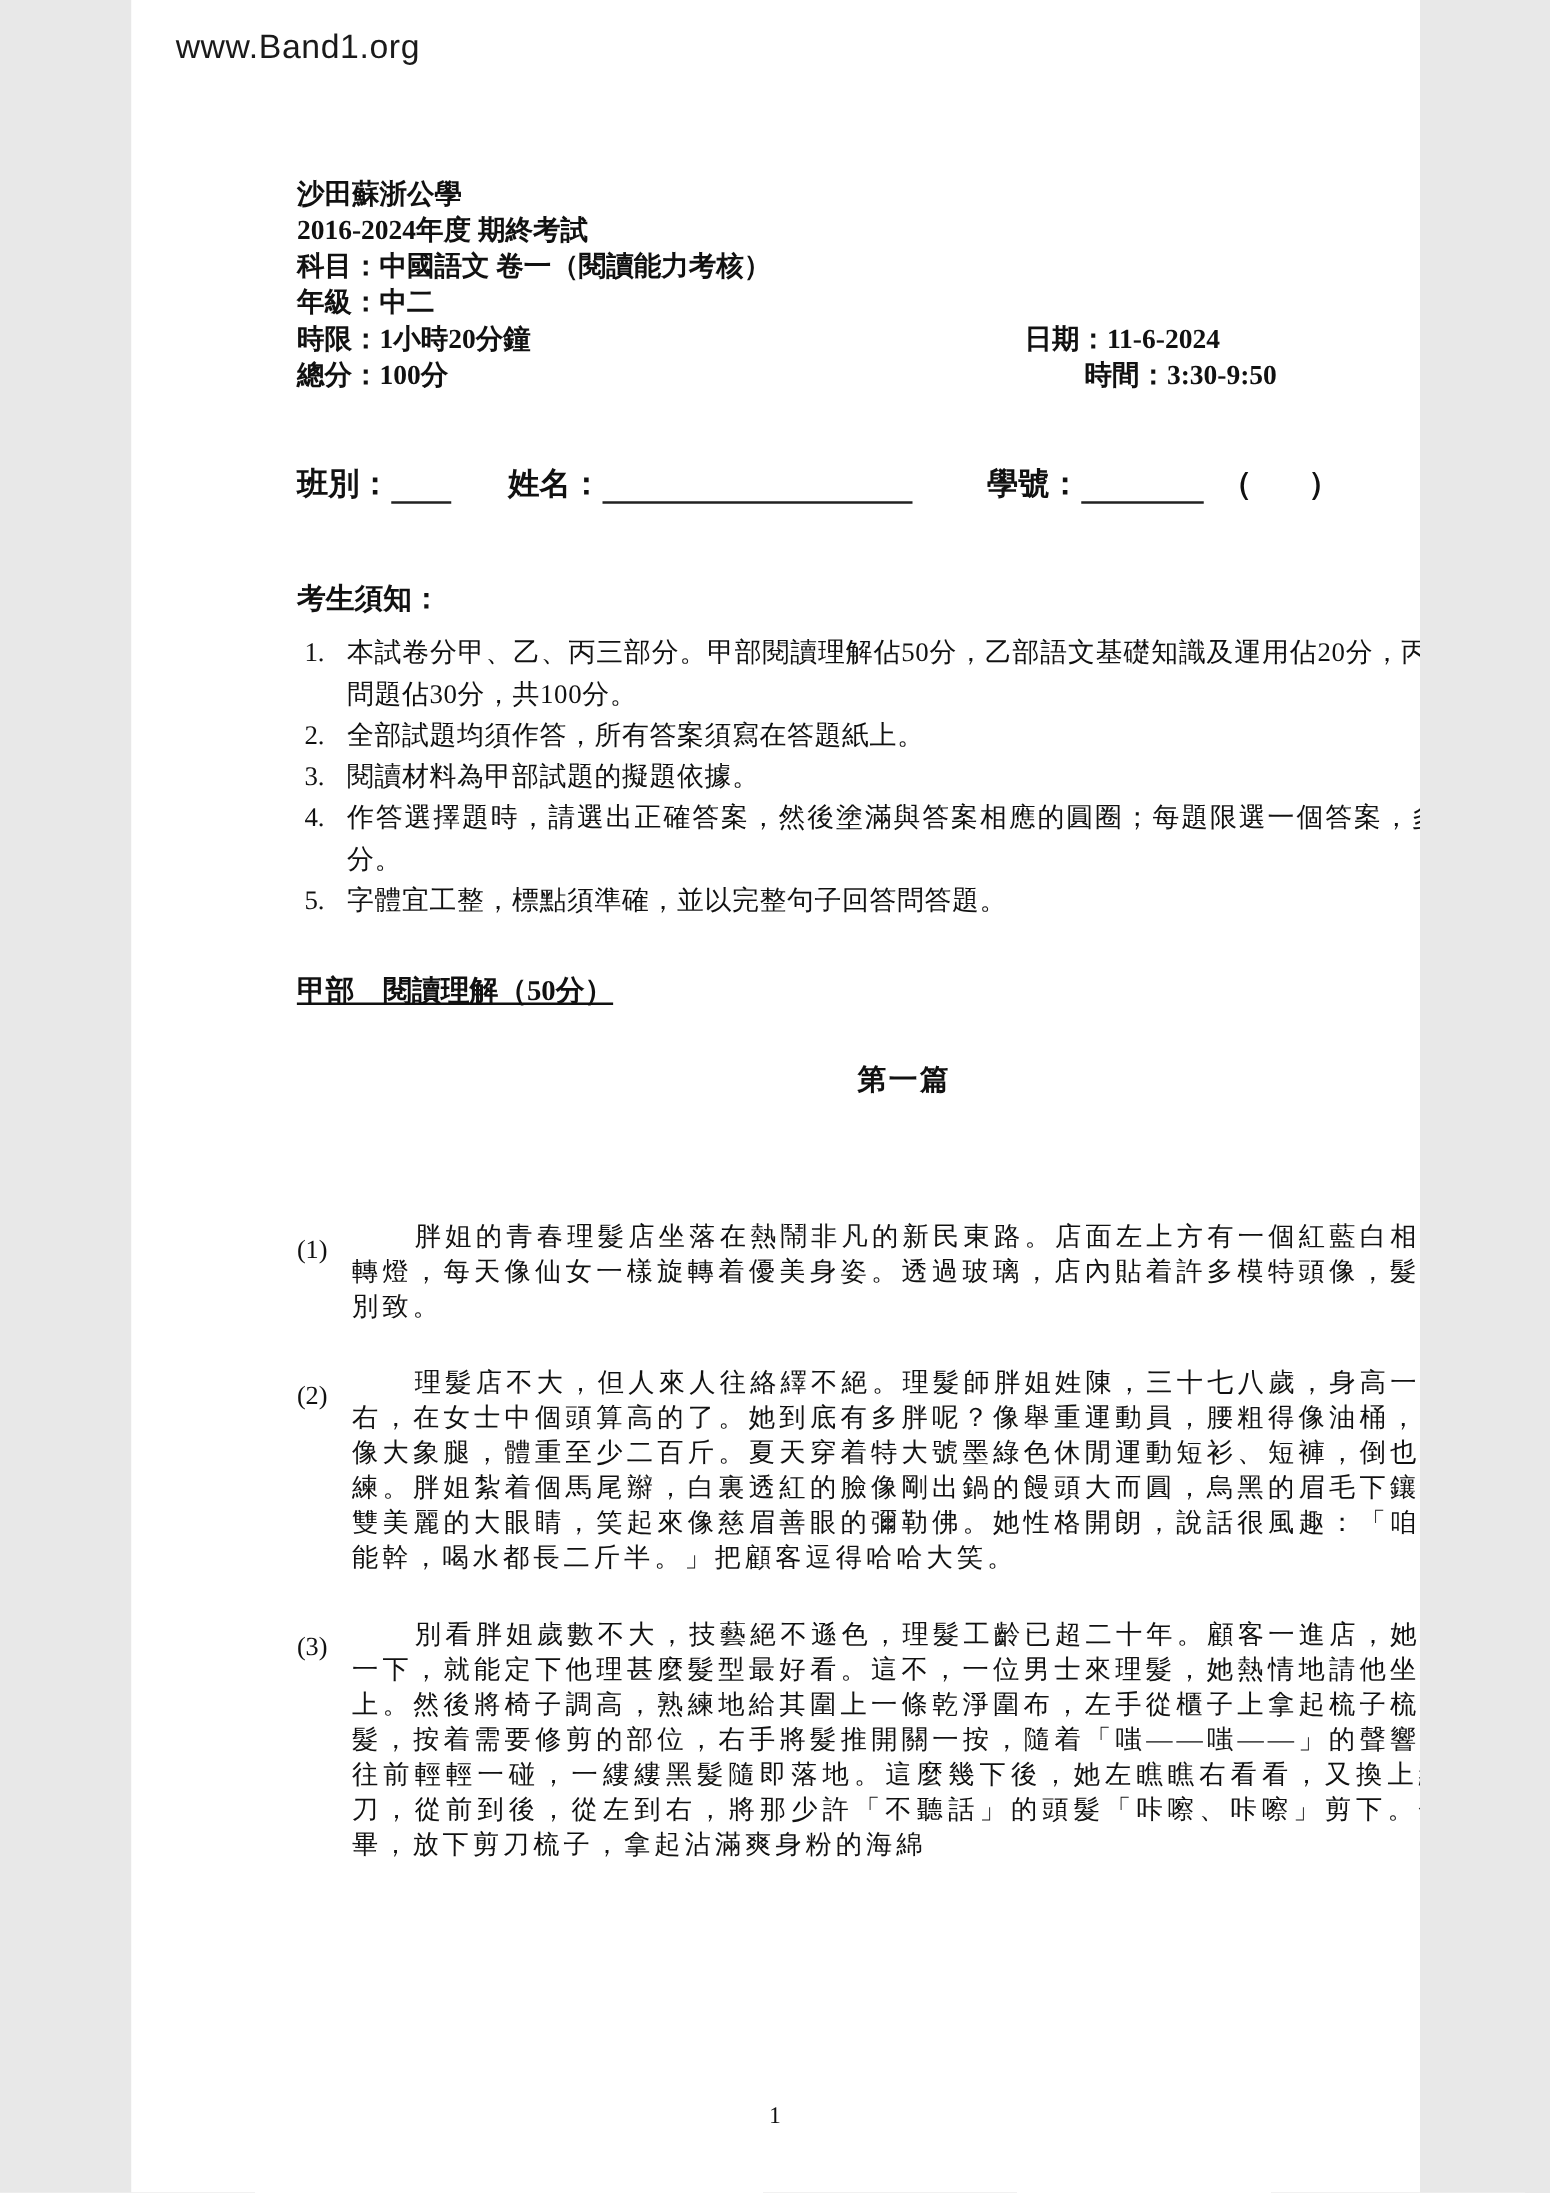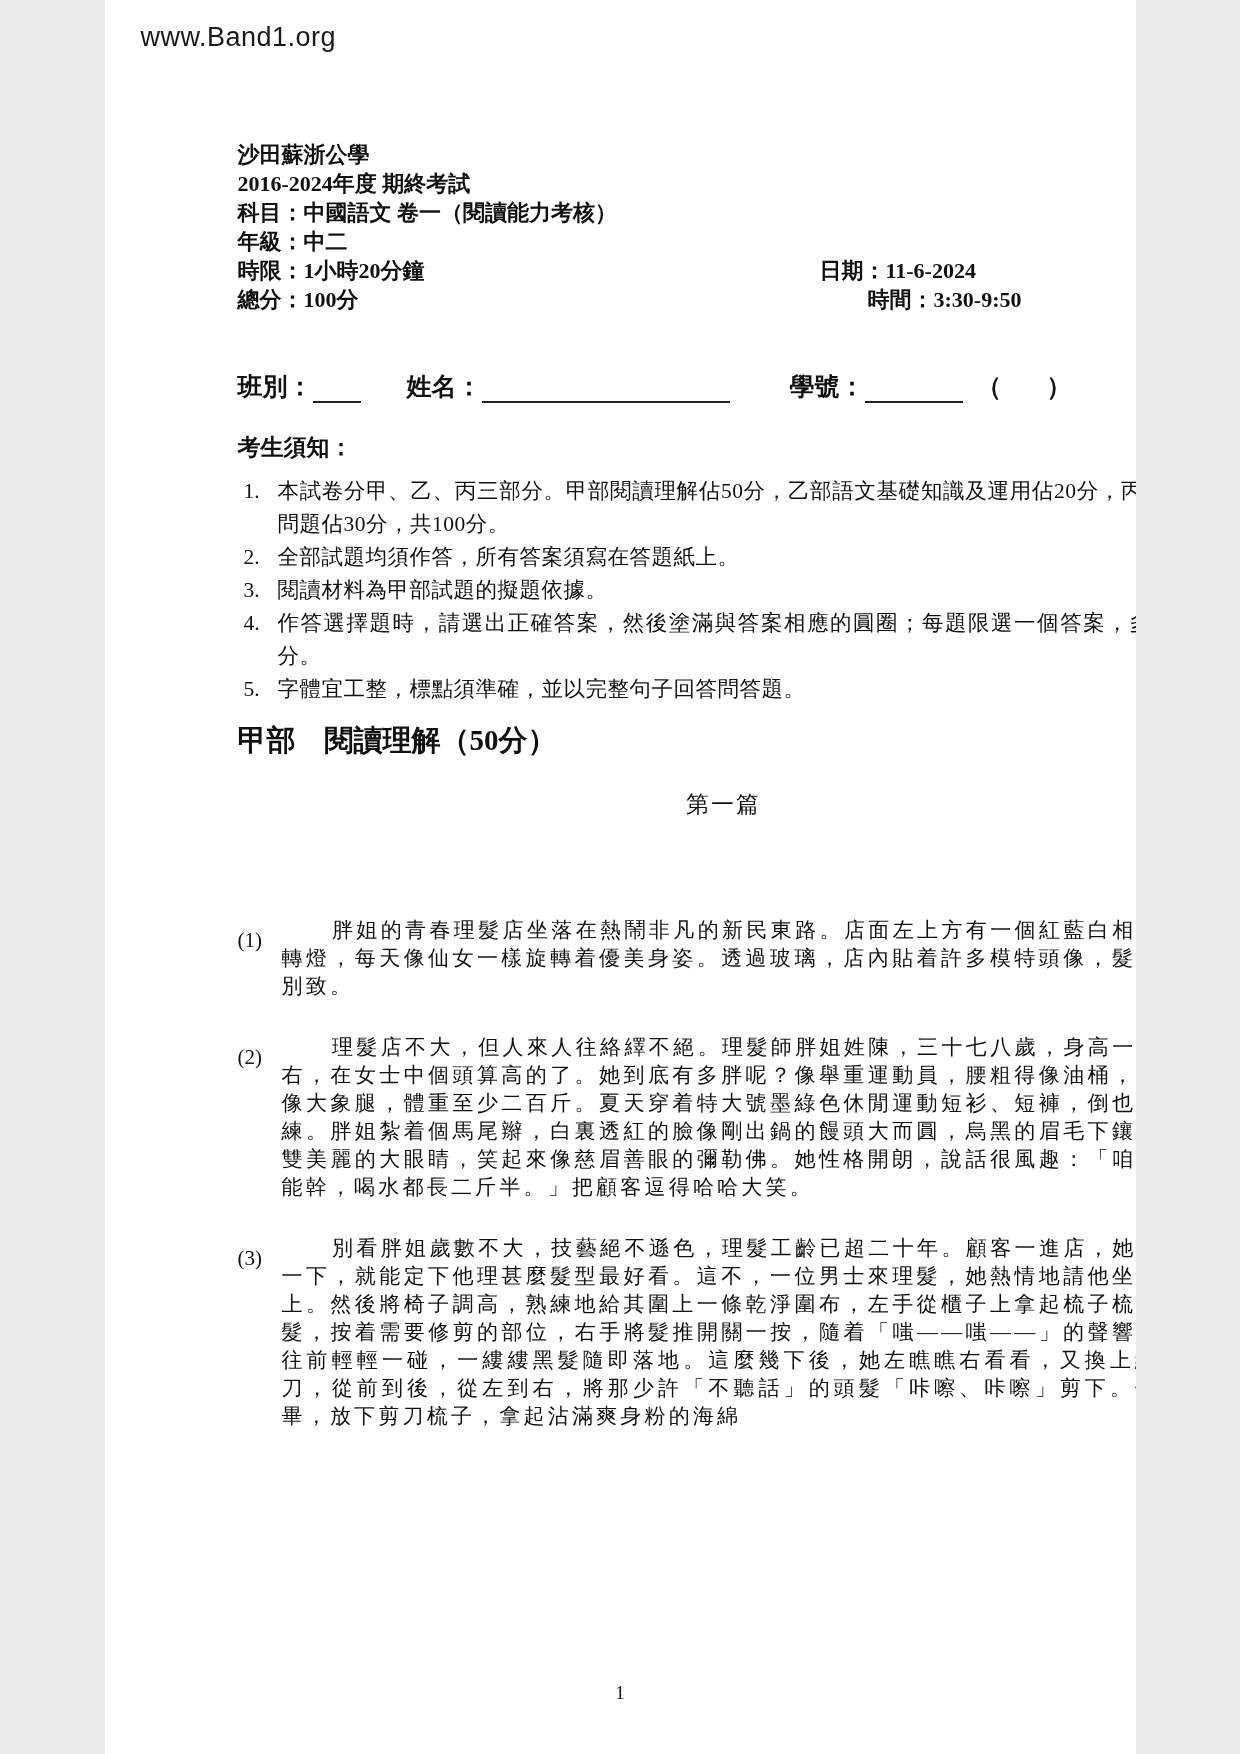--- a/index.html
+++ b/index.html
@@ -32,28 +32,28 @@
     display:flex;align-items:flex-end;white-space:nowrap;font-family:Liberation Serif, serif;
   }
   .blank{display:inline-block;border-bottom:2px solid #222;height:24px;}
   .blank.class-blank{width:48px;}
   .blank.name-blank{width:248px;}
   .blank.no-blank{width:98px;}
   .gap-lg{display:inline-block;width:46px;}
   .gap-md{display:inline-block;width:60px;}
   .bracket{margin-left:14px;letter-spacing:10px;}
   
-  .notice-title{margin-top:29px;font-weight:bold;font-size:23px;}
+  .notice-title{margin-top:60px;font-weight:bold;font-size:23px;}
   .notice-list{margin-top:12px;font-size:21.5px;line-height:33px;}
   .notice-item{display:flex;}
   .notice-num{width:40px;flex-shrink:0;padding-left:6px;box-sizing:border-box;}
   .notice-text{flex:1;text-align:justify;letter-spacing:0.5px;}
   
-  .part-title{margin-top:15px;font-weight:bold;font-size:29px;}
-  .passage-title{margin-top:28px;text-align:center;font-size:23px;letter-spacing:2px;}
+  .part-title{margin-top:40px;font-weight:bold;font-size:23px;text-decoration:underline;}
+  .passage-title{margin-top:40px;text-align:center;font-size:23px;letter-spacing:2px;font-weight:bold;}
   
   .passage{margin-top:96px;}
   .para{display:flex;margin-bottom:33px;font-size:21px;}
   .para-num{width:44px;flex-shrink:0;line-height:48px;}
   .para-body{
     flex:1;line-height:28px;letter-spacing:3.2px;
     text-align:justify;text-indent:2.4em;
   }
   
   .page-num{

